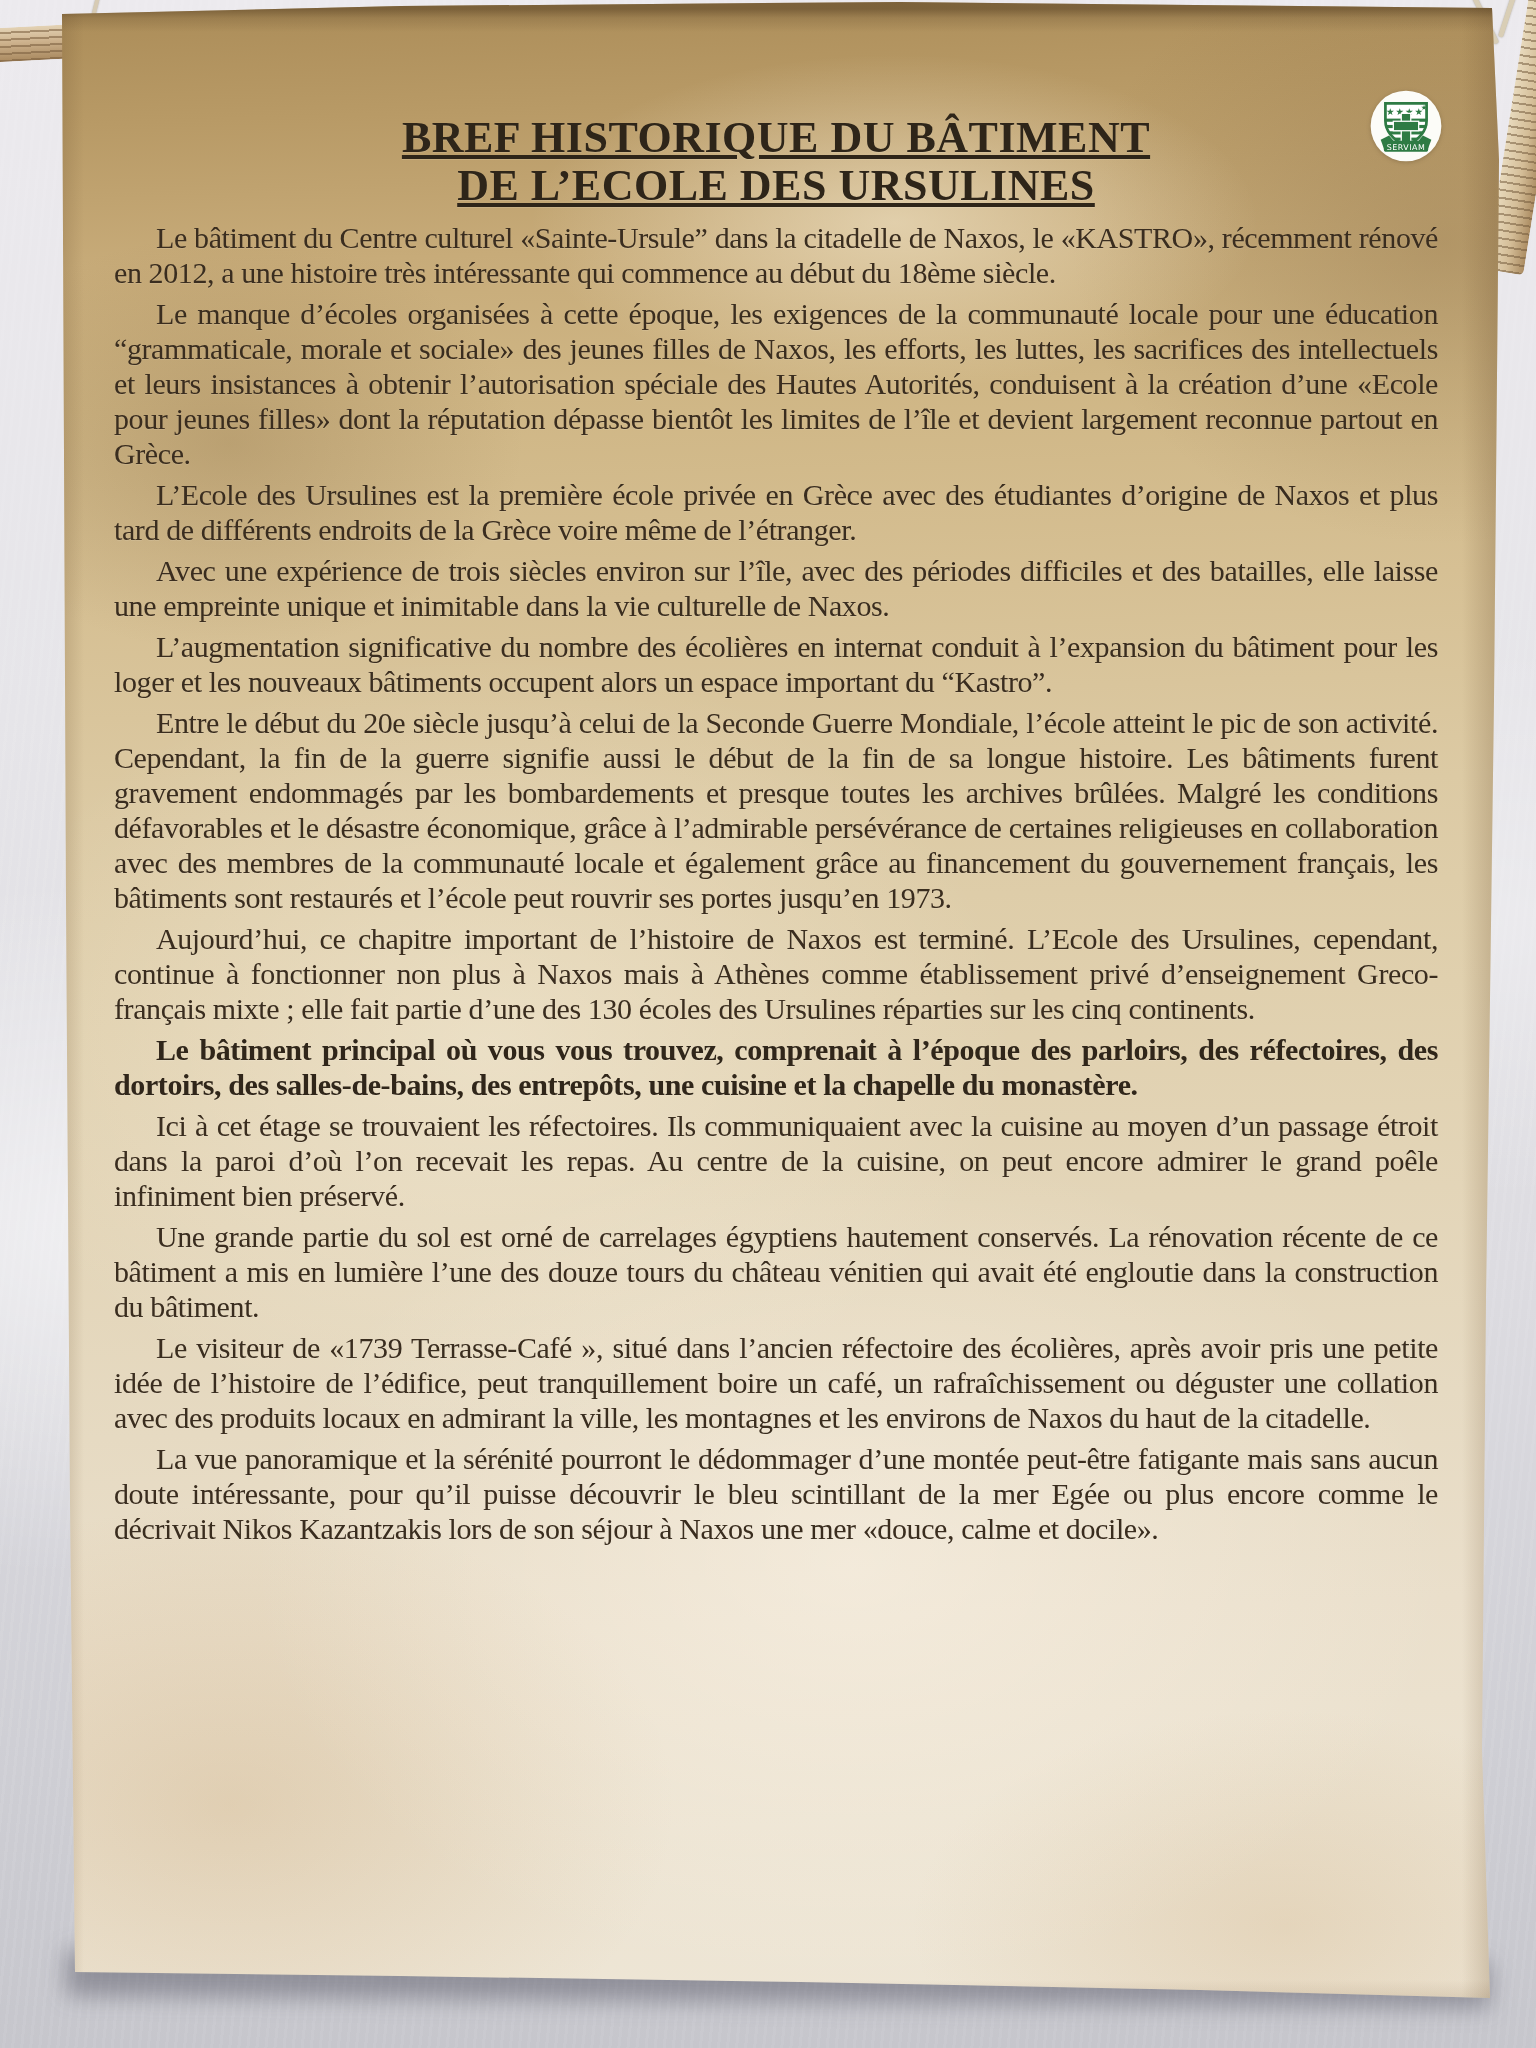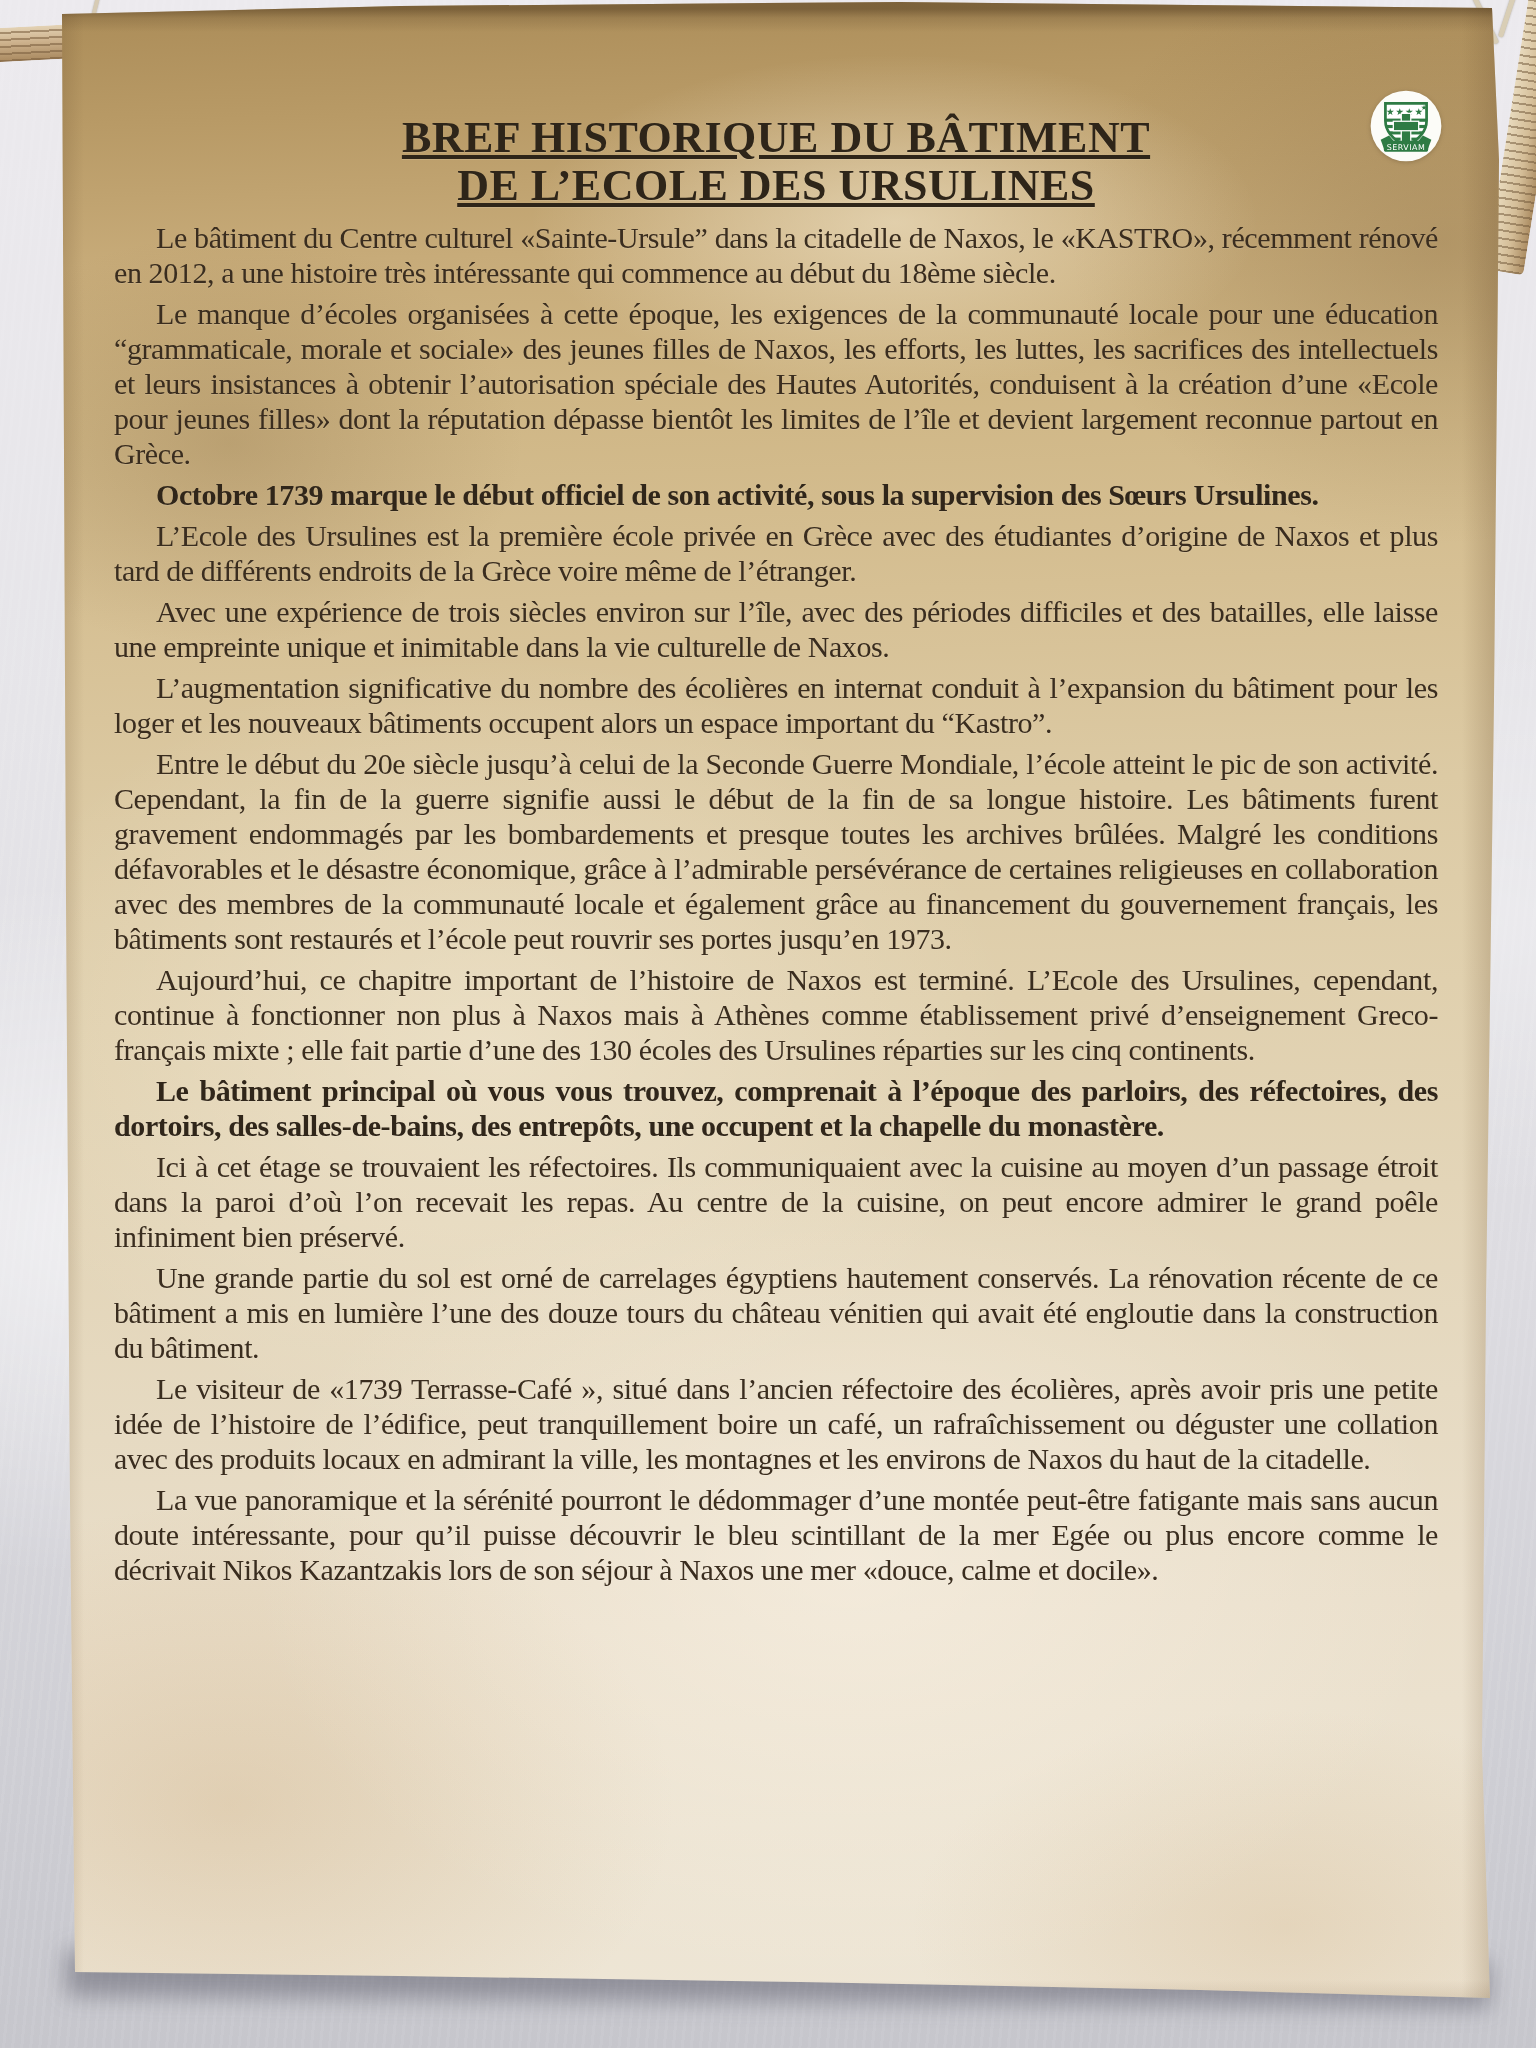--- a/index.html
+++ b/index.html
@@ -147,27 +147,26 @@
     </div>
 
     <div class="content">
       <div class="title">
         <div>BREF HISTORIQUE DU BÂTIMENT</div>
         <div>DE L’ECOLE DES URSULINES</div>
       </div>
       <div class="body-text">
         <p class="para">Le bâtiment du Centre culturel «Sainte-Ursule” dans la citadelle de Naxos, le «KASTRO», récemment rénové en 2012, a une histoire très intéressante qui commence au début du 18ème siècle.</p>
         <p class="para">Le manque d’écoles organisées à cette époque, les exigences de la communauté locale pour une éducation “grammaticale, morale et sociale» des jeunes filles de Naxos, les efforts, les luttes, les sacrifices des intellectuels et leurs insistances à obtenir l’autorisation spéciale des Hautes Autorités, conduisent à la création d’une «Ecole pour jeunes filles» dont la réputation dépasse bientôt les limites de l’île et devient largement reconnue partout en Grèce.</p>
-        <p class="para emphasis">Octobre 1739 marque le début officiel de son activité, sous la supervision des Sœurs Ursulines.</p>
         <p class="para">L’Ecole des Ursulines est la première école privée en Grèce avec des étudiantes d’origine de Naxos et plus tard de différents endroits de la Grèce voire même de l’étranger.</p>
         <p class="para">Avec une expérience de trois siècles environ sur l’île, avec des périodes difficiles et des batailles, elle laisse une empreinte unique et inimitable dans la vie culturelle de Naxos.</p>
         <p class="para">L’augmentation significative du nombre des écolières en internat conduit à l’expansion du bâtiment pour les loger et les nouveaux bâtiments occupent alors un espace important du “Kastro”.</p>
         <p class="para">Entre le début du 20e siècle jusqu’à celui de la Seconde Guerre Mondiale, l’école atteint le pic de son activité. Cependant, la fin de la guerre signifie aussi le début de la fin de sa longue histoire. Les bâtiments furent gravement endommagés par les bombardements et presque toutes les archives brûlées. Malgré les conditions défavorables et le désastre économique, grâce à l’admirable persévérance de certaines religieuses en collaboration avec des membres de la communauté locale et également grâce au financement du gouvernement français, les bâtiments sont restaurés et l’école peut rouvrir ses portes jusqu’en 1973.</p>
         <p class="para">Aujourd’hui, ce chapitre important de l’histoire de Naxos est terminé. L’Ecole des Ursulines, cependant, continue à fonctionner non plus à Naxos mais à Athènes comme établissement privé d’enseignement Greco-français mixte ; elle fait partie d’une des 130 écoles des Ursulines réparties sur les cinq continents.</p>
-        <p class="para emphasis">Le bâtiment principal où vous vous trouvez, comprenait à l’époque des parloirs, des réfectoires, des dortoirs, des salles-de-bains, des entrepôts, une occupent et la chapelle du monastère.</p>
+        <p class="para emphasis">Le bâtiment principal où vous vous trouvez, comprenait à l’époque des parloirs, des réfectoires, des dortoirs, des salles-de-bains, des entrepôts, une cuisine et la chapelle du monastère.</p>
         <p class="para">Ici à cet étage se trouvaient les réfectoires. Ils communiquaient avec la cuisine au moyen d’un passage étroit dans la paroi d’où l’on recevait les repas. Au centre de la cuisine, on peut encore admirer le grand poêle infiniment bien préservé.</p>
         <p class="para">Une grande partie du sol est orné de carrelages égyptiens hautement conservés. La rénovation récente de ce bâtiment a mis en lumière l’une des douze tours du château vénitien qui avait été engloutie dans la construction du bâtiment.</p>
         <p class="para">Le visiteur de «1739 Terrasse-Café », situé dans l’ancien réfectoire des écolières, après avoir pris une petite idée de l’histoire de l’édifice, peut tranquillement boire un café, un rafraîchissement ou déguster une collation avec des produits locaux en admirant la ville, les montagnes et les environs de Naxos du haut de la citadelle.</p>
         <p class="para">La vue panoramique et la sérénité pourront le dédommager d’une montée peut-être fatigante mais sans aucun doute intéressante, pour qu’il puisse découvrir le bleu scintillant de la mer Egée ou plus encore comme le décrivait Nikos Kazantzakis lors de son séjour à Naxos une mer «douce, calme et docile».</p>
       </div>
     </div>
   </div>
 </div>
 
 </body></html>

